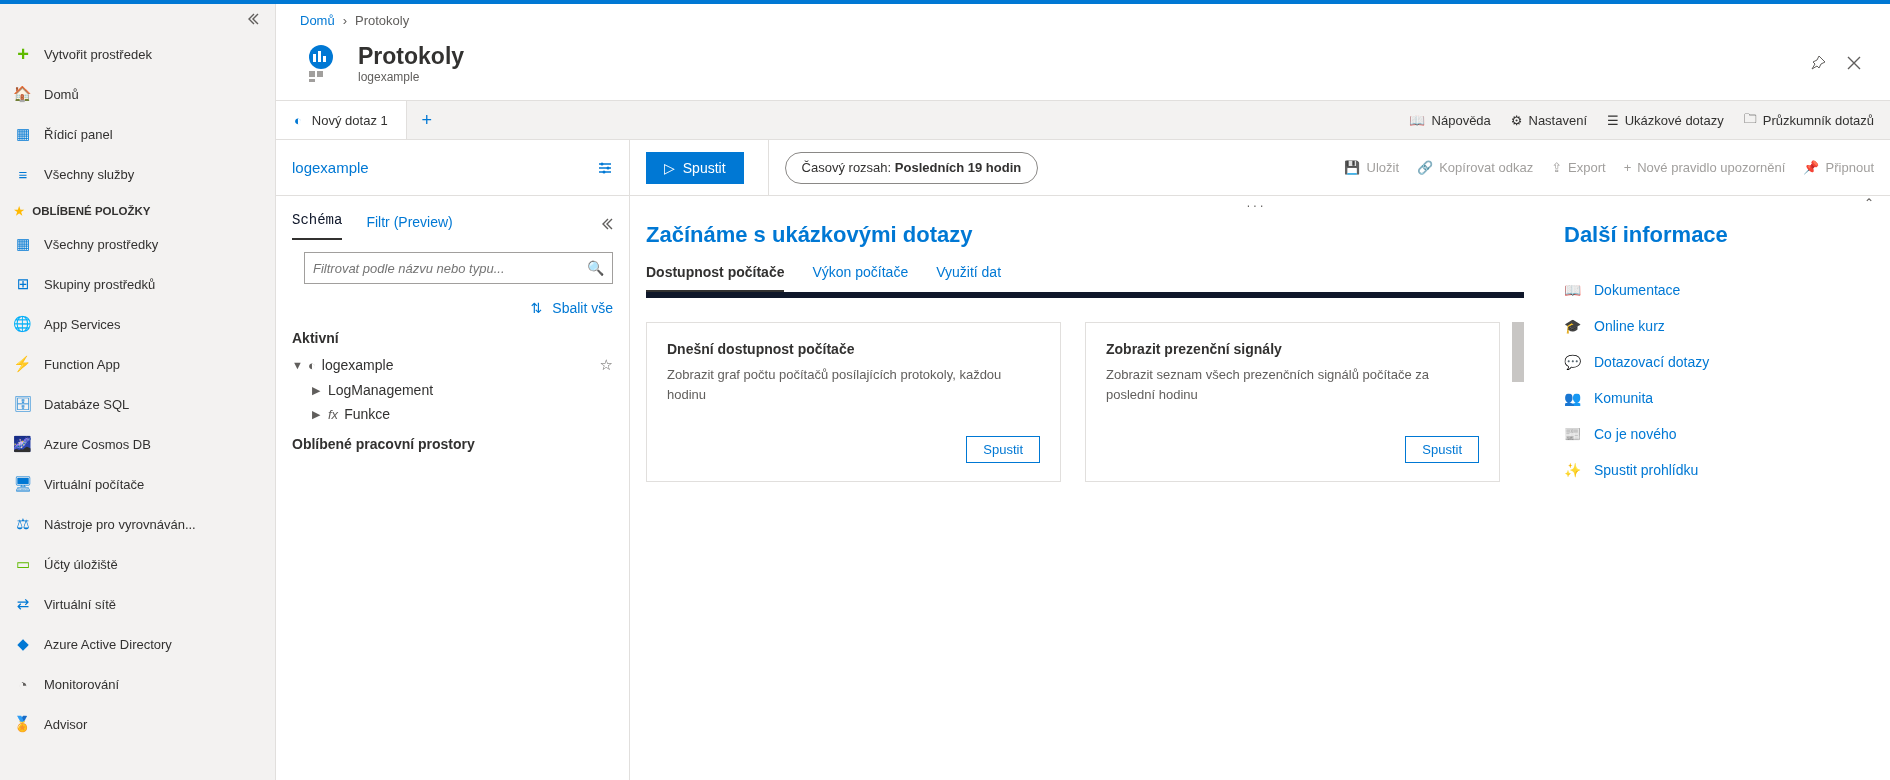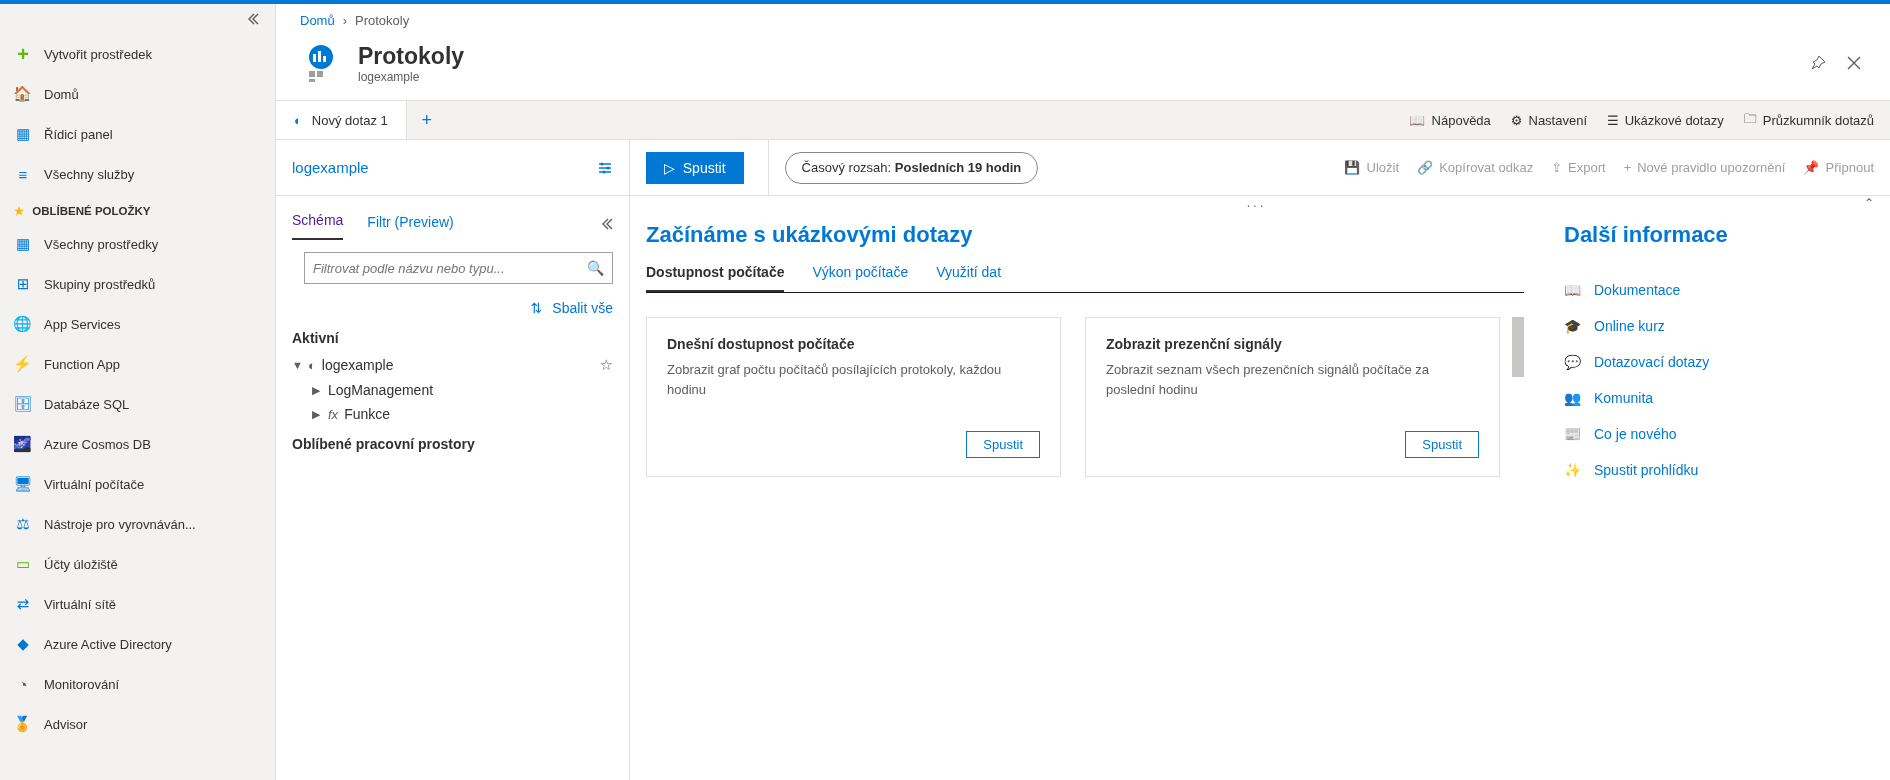--- a/index.html
+++ b/index.html
@@ -30,21 +30,21 @@
 .tab-add { width: 40px; display: flex; align-items: center; justify-content: center; cursor: pointer; color: #0078d4; font-size: 18px; }
 .tabs-right { margin-left: auto; display: flex; align-items: center; gap: 20px; padding-right: 16px; }
 .tabs-right-btn { display: flex; align-items: center; gap: 6px; cursor: pointer; color: #323130; }
 .content-row { flex: 1; display: flex; overflow: hidden; }
 .schema-panel { width: 354px; border-right: 1px solid #e1dfdd; display: flex; flex-direction: column; }
 .schema-top { height: 56px; display: flex; align-items: center; justify-content: space-between; padding: 0 16px; border-bottom: 1px solid #e1dfdd; }
 .schema-workspace-link { color: #0078d4; font-size: 15px; cursor: pointer; }
 .schema-settings-btn { color: #0078d4; font-size: 16px; cursor: pointer; }
 .schema-tabs { height: 44px; display: flex; align-items: end; padding: 0 16px; gap: 24px; border-bottom: 0; }
 .schema-tab { padding-bottom: 10px; cursor: pointer; font-size: 14px; }
-.schema-tab.active { font-weight: 400; border-bottom: 2px solid #323130; color: #4c1d95; }
+.schema-tab.active { font-weight: 400; border-bottom: 2px solid #323130; color: #0f172a; font-family: Liberation Mono, monospace; }
 .schema-tab.inactive { color: #0078d4; }
 .schema-collapse { margin-left: auto; color: #605e5c; font-size: 14px; cursor: pointer; padding-bottom: 10px; }
 .schema-filter-row { padding: 12px 16px 8px 16px; }
 .schema-filter-input-wrap { position: relative; padding-left: 12px; }
 .schema-filter-input { width: 100%; height: 32px; border: 1px solid #a19f9d; padding: 0 30px 0 8px; font-size: 13px; font-style: italic; color: #605e5c; background: #fff; }
 .schema-filter-search { position: absolute; right: 8px; top: 8px; color: #605e5c; font-size: 14px; }
 .schema-toolbar { display: flex; justify-content: flex-end; align-items: center; padding: 8px 16px; gap: 10px; }
 .schema-sort-icon { color: #0078d4; font-size: 14px; cursor: pointer; }
 .schema-collapse-all { color: #0078d4; font-size: 14px; cursor: pointer; }
 .schema-section-label { padding: 6px 16px; font-weight: 600; font-size: 14px; }
@@ -58,21 +58,21 @@
 .query-top-bar { height: 56px; display: flex; align-items: center; gap: 16px; padding: 0 16px; border-bottom: 1px solid #e1dfdd; }
 .run-button { background: #0078d4; color: #fff; border: none; height: 32px; padding: 0 18px; display: flex; align-items: center; gap: 8px; font-size: 14px; cursor: pointer; }
 .time-range-pill { height: 32px; border: 1px solid #8a8886; border-radius: 16px; padding: 0 16px; display: flex; align-items: center; font-size: 13px; cursor: pointer; }
 .query-top-right { margin-left: auto; display: flex; align-items: center; gap: 18px; }
 .query-top-btn { display: flex; align-items: center; gap: 6px; color: #a19f9d; cursor: pointer; font-size: 13px; }
 .query-editor { padding: 10px 16px; font-family: Consolas, monospace; font-size: 14px; color: #a19f9d; height: 210px; }
 .query-divider-btn { text-align: center; color: #605e5c; font-size: 12px; cursor: pointer; display: flex; justify-content: space-between; padding: 0 16px; }
 .samples-section { display: flex; padding: 12px 16px 0 16px; gap: 40px; }
 .samples-main { flex: 1; }
 .samples-title { color: #0078d4; font-size: 22px; font-weight: 600; margin-bottom: 16px; }
-.samples-tabs { display: flex; gap: 28px; border-bottom: 1px solid #0f172a; margin-bottom: 24px; }
+.samples-tabs { display: flex; gap: 28px; border-bottom: 6px solid #0f172a; margin-bottom: 24px; }
 .samples-tab { padding-bottom: 10px; cursor: pointer; font-size: 14px; }
 .samples-tab.active { font-weight: 700; border-bottom: 2px solid #323130; }
 .samples-tab.inactive { color: #0078d4; }
 .samples-cards { display: flex; gap: 24px; }
 .sample-card { flex: 1; border: 1px solid #e1dfdd; padding: 18px 20px; display: flex; flex-direction: column; min-height: 160px; }
 .sample-card-title { font-weight: 600; font-size: 14px; margin-bottom: 8px; }
 .sample-card-desc { font-size: 13px; color: #605e5c; line-height: 1.5; margin-bottom: auto; }
 .sample-card-btn { align-self: flex-end; border: 1px solid #0078d4; color: #0078d4; background: #fff; padding: 5px 16px; font-size: 13px; cursor: pointer; margin-top: 18px; }
 .scrollbar-thumb { width: 12px; background: #c8c6c4; border-radius: 0; height: 60px; align-self: flex-start; margin-left: -12px; }
 .more-info { width: 310px; }

